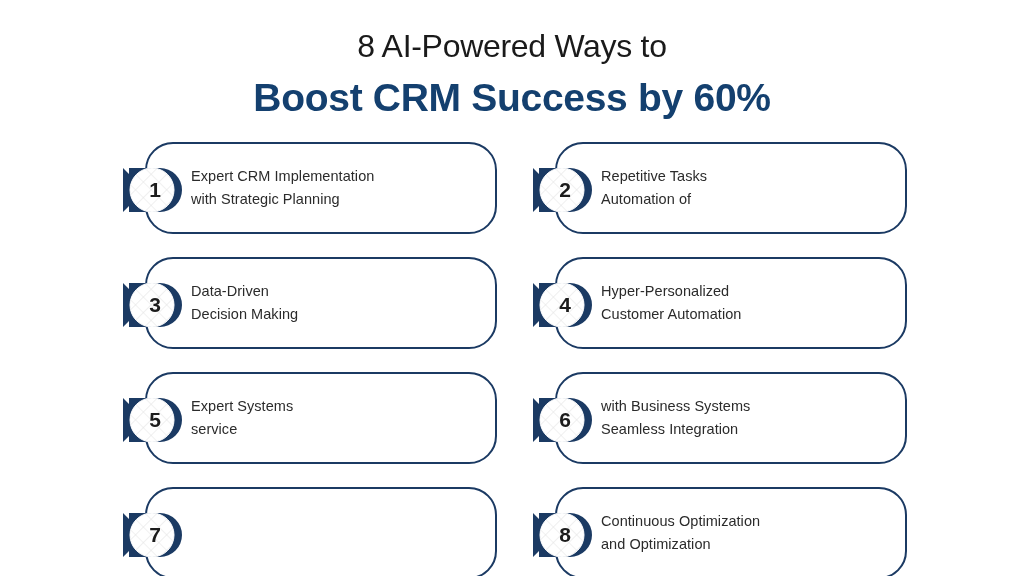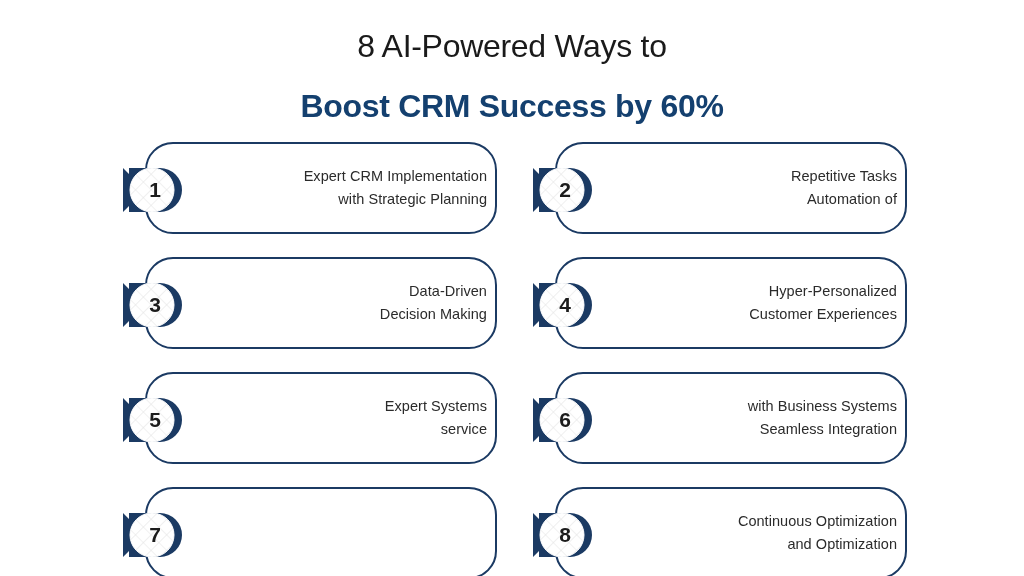--- a/index.html
+++ b/index.html
@@ -30,26 +30,26 @@
   }
   .title-line-1 {
     font-size: 32px;
     font-weight: 400;
     color: #1a1a1a;
     letter-spacing: -0.3px;
     line-height: 44px;
     text-align: center;
   }
   .title-line-2 {
-    font-size: 32px;
+    font-size: 39px;
     font-weight: 700;
     color: #14406f;
     letter-spacing: -0.3px;
     line-height: 44px;
-    margin-top: 16px;
+    margin-top: 8px;
   }
 
   
   .grid {
     position: absolute;
     top: 142px;
     left: 0;
     width: 1024px;
     height: 430px;
   }
@@ -111,21 +111,21 @@
     left: 44px;
     top: 50%;
     transform: translateY(-50%);
     width: 296px;
     font-size: 14.5px;
     line-height: 23px;
     color: #2b2b2b;
     font-weight: 500;
     letter-spacing: 0.05px;
   }
-  .card-text .ln { display: block; text-align: right; }
+  .card-text .ln { display: block; }
 </style>
 </head>
 <body>
 
 <div class="page">
 
   <div class="title-block">
     <div class="title-line-1">8 AI-Powered Ways to</div>
     <div class="title-line-2">Boost CRM Success by 60%</div>
   </div>
@@ -186,21 +186,21 @@
     <div class="card col-r row-2">
       <div class="badge">
         <svg viewBox="0 0 64 64">
           <path d="M9 10 L9 16 L3 10 L3 54 L9 48 L9 54 L40 54 A22 22 0 0 0 40 10 Z" fill="#1b3a63"></path>
           <circle cx="32" cy="32" r="22" fill="url(#hatch)" stroke="#ffffff" stroke-width="1"></circle>
         </svg>
         <div class="badge-num">4</div>
       </div>
       <div class="card-text">
         <span class="ln">Hyper-Personalized</span>
-        <span class="ln">Customer Experiences</span>
+        <span class="ln">Customer Automation</span>
       </div>
     </div>
 
     <div class="card col-l row-3">
       <div class="badge">
         <svg viewBox="0 0 64 64">
           <path d="M9 10 L9 16 L3 10 L3 54 L9 48 L9 54 L40 54 A22 22 0 0 0 40 10 Z" fill="#1b3a63"></path>
           <circle cx="32" cy="32" r="22" fill="url(#hatch)" stroke="#ffffff" stroke-width="1"></circle>
         </svg>
         <div class="badge-num">5</div>

